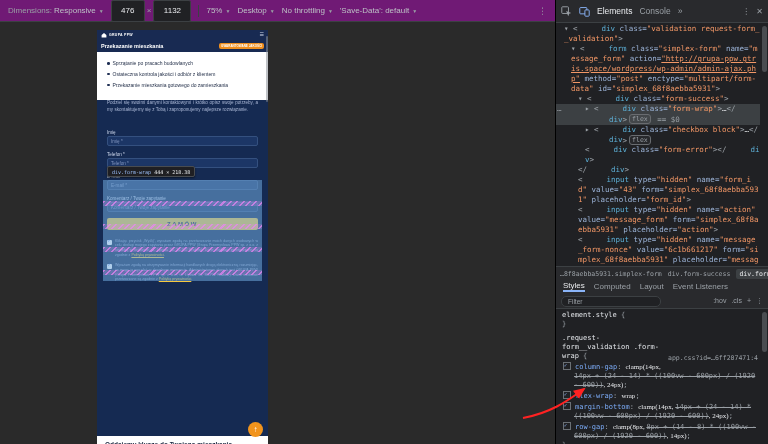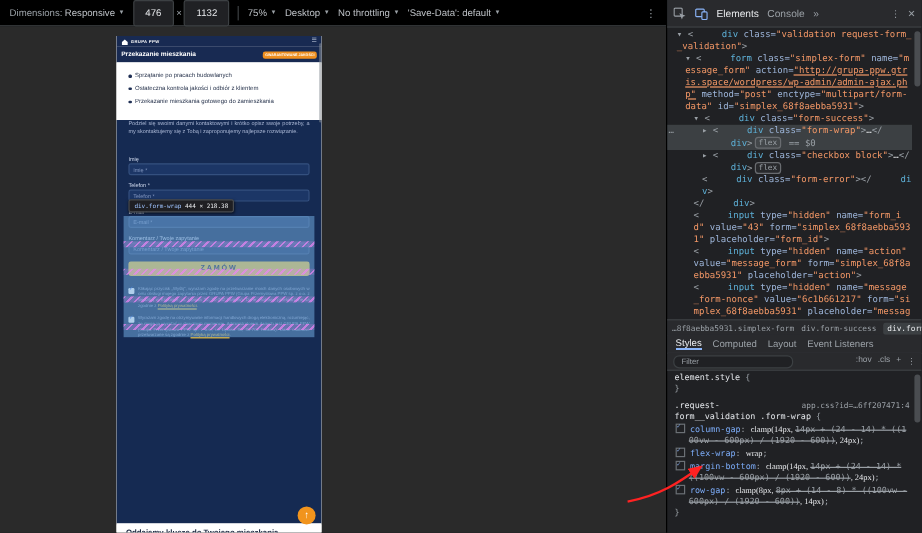--- a/index.html
+++ b/index.html
@@ -1,20 +1,20 @@
 <!DOCTYPE html>
 <html><head>
 <meta charset="utf-8">
 <style>
   html,body{margin:0;padding:0;}
   body{width:768px;height:444px;position:relative;overflow:hidden;background:#202124;
        font-family:"Liberation Sans",sans-serif;-webkit-font-smoothing:antialiased;}
 
   
-  #device-toolbar{position:absolute;left:0;top:0;width:555px;height:22px;background:#000000;
+  #device-toolbar{position:absolute;left:0;top:0;width:555px;height:22px;background:#701a75;
     border-bottom:1px solid #3c4043;display:flex;align-items:center;gap:7px;padding:0 8px;
     box-sizing:border-box;font-size:8px;color:#bdc1c6;z-index:5;}
   .tb-group{display:flex;align-items:center;gap:2px;white-space:nowrap;}
   .tb-label{color:#9aa0a6;}
   .caret{font-size:5px;color:#9aa0a6;margin-left:1px;}
   .dim-input{background:#202124;border:1px solid #3c4043;color:#e8eaed;font-size:8px;height:12px;
     text-align:center;border-radius:2px;padding:4px;font-family:"Liberation Sans",sans-serif;}
   .tb-sep{width:1px;height:12px;background:#3c4043;}
   .tb-kebab{margin-left:auto;color:#9aa0a6;font-size:9px;}
 
@@ -102,21 +102,21 @@
   .filter-pill{width:86px;height:9px;background:#202124;border:1px solid #3c4043;border-radius:5px;
     color:#9aa0a6;font-size:6.5px;line-height:9px;padding:0 6px;}
   .style-toggles{margin-left:auto;display:flex;gap:5px;font-size:7px;color:#9aa0a6;}
 
   #styles-content{position:absolute;top:308px;left:0;right:8px;bottom:0;overflow:hidden;
     font-family:"DejaVu Sans Mono",monospace;font-size:7px;line-height:9px;color:#e8eaed;
     padding:3px 2px 0 6px;}
   .rule{margin-bottom:5px;overflow:hidden;}
   .selector{color:#e2e5e9;}
   .punct{color:#9aa0a6;}
-  .css-link{float:right;color:#9aa0a6;font-size:6.5px;margin-left:4px;}
+  .css-link{float:right;color:#9aa0a6;font-size:6.5px;margin-left:4px;margin-top:20px;}
   .prop-line{padding-left:12px;word-break:break-all;}
   .prop-name{color:#7cacf8;}
   .v-n{color:#e8eaed;font-family:Liberation Serif, serif;} .v-x{color:#9aa0a6;text-decoration:line-through;}
   .prop-check{width:6px;height:6px;border:1px solid #6b7075;display:inline-block;margin:0 4px 0 -11px;
     position:relative;top:.5px;background:#202124;}
   .prop-check::after{content:"✓";position:absolute;left:0;top:-2px;font-size:5.5px;color:#8ab4f8;}
   .flex-editor-icon{display:inline-block;width:8px;height:8px;border:1px solid #5f6368;border-radius:2px;
     margin-left:3px;vertical-align:-1.5px;
     background:linear-gradient(90deg,#5f6368 1.5px,transparent 1.5px);background-size:3px 100%;
     background-position:1.5px 0;background-repeat:repeat-x;}

